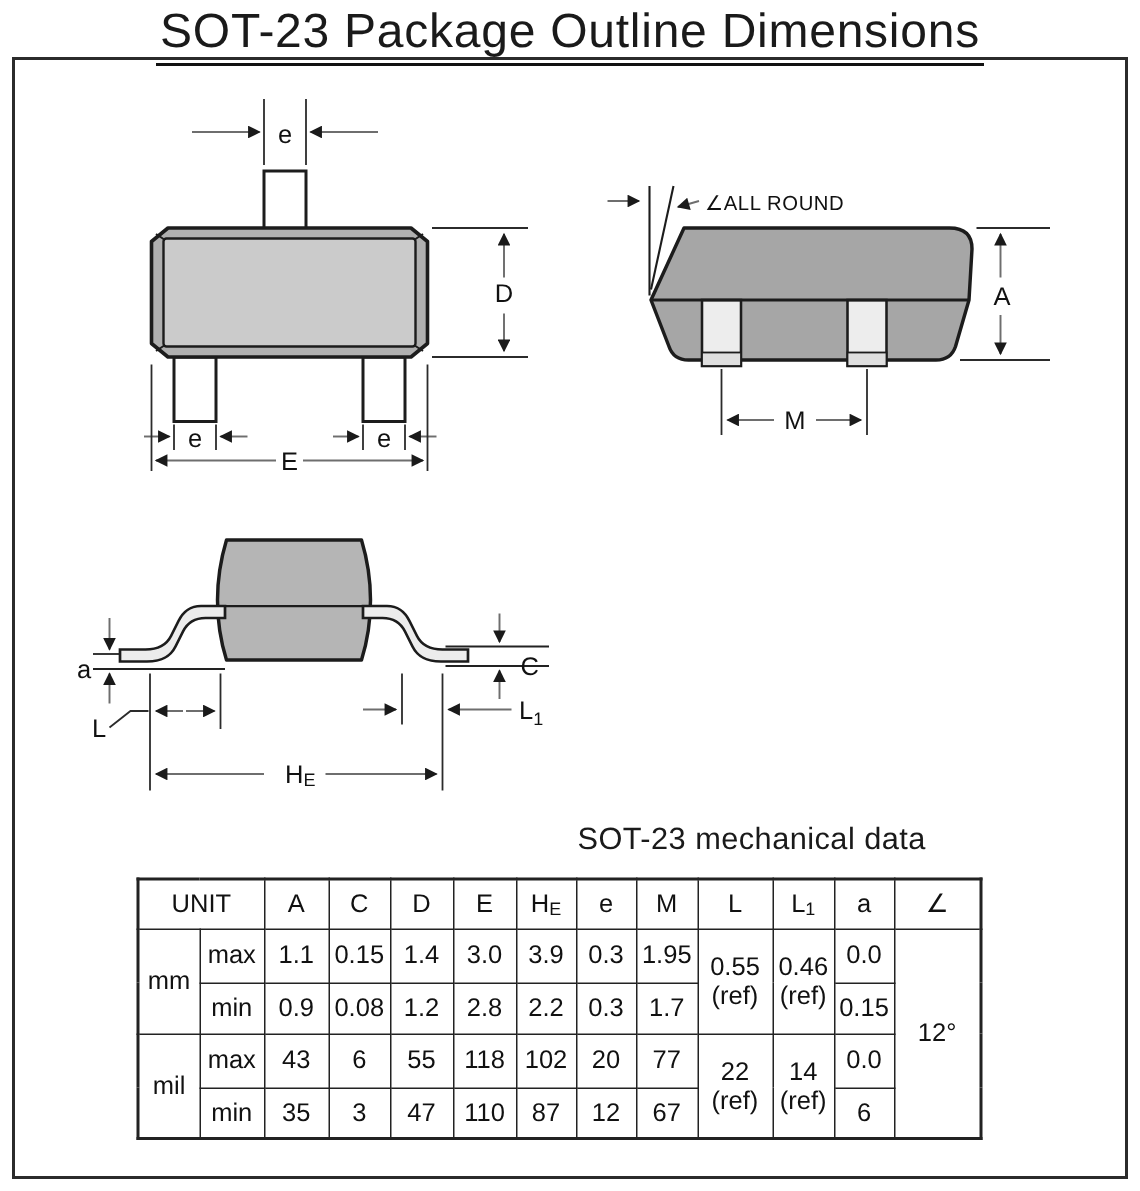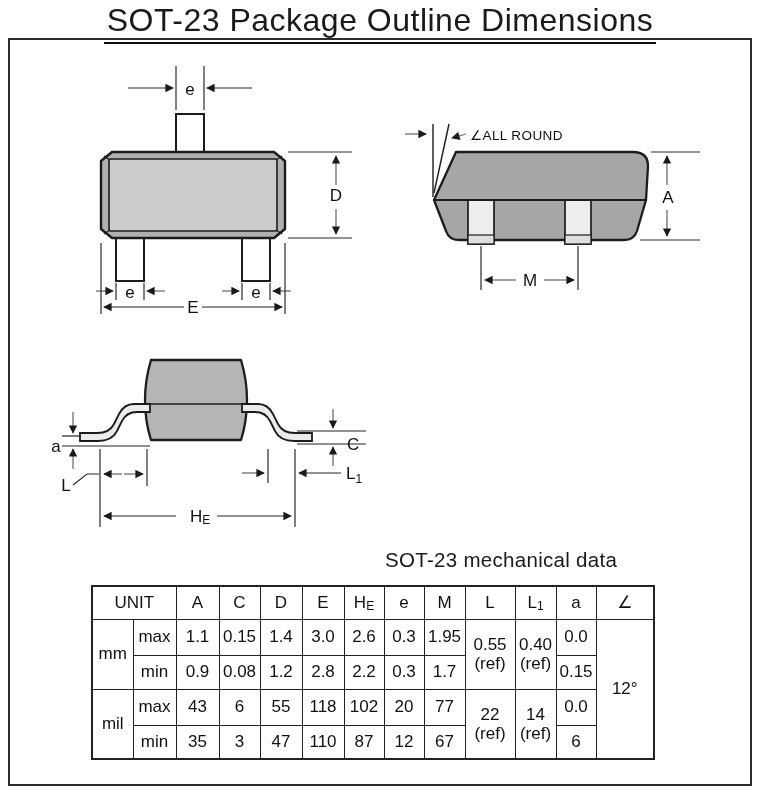--- a/index.html
+++ b/index.html
@@ -216,29 +216,29 @@
       <th>a</th>
       <th>∠</th>
     </tr>
     <tr style="height:36px">
       <td rowspan="2">mm</td>
       <td>max</td>
       <td>1.1</td>
       <td>0.15</td>
       <td>1.4</td>
       <td>3.0</td>
-      <td>2.6</td>
+      <td>3.9</td>
       <td>0.3</td>
       <td>1.95</td>
       <td rowspan="2" class="ref2">
             <div>0.55</div>
             <div>(ref)</div>
           </td>
       <td rowspan="2" class="ref2">
-            <div>0.40</div>
+            <div>0.46</div>
             <div>(ref)</div>
           </td>
       <td>0.0</td>
       <td rowspan="4">12°</td>
     </tr>
     <tr style="height:34px">
       <td>min</td>
       <td>0.9</td>
       <td>0.08</td>
       <td>1.2</td>

